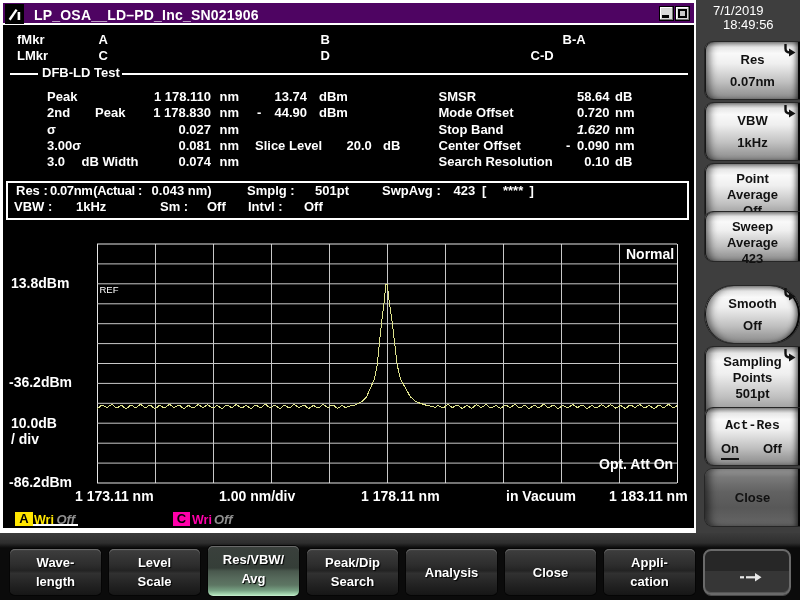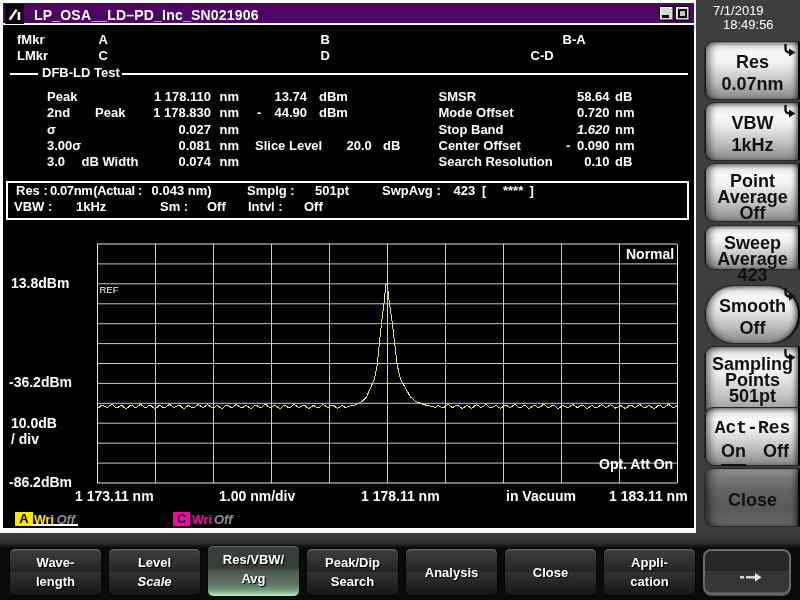--- a/index.html
+++ b/index.html
@@ -6,21 +6,21 @@
   font-family:"Liberation Sans", sans-serif; position:relative; }
 .ab { position:absolute; }
 .t { position:absolute; color:#fff; font-weight:bold; font-size:13px; line-height:14px; white-space:nowrap; }
 .g { position:absolute; color:#fff; font-weight:bold; font-size:14px; line-height:15px; white-space:nowrap; }
 .r { text-align:right; }
 #panel { left:696px; top:0; width:104px; height:546px; background:#3e3e3e; }
 .sbtn { position:absolute; left:705px; width:95px; height:57px;
   border-radius:8px 0 0 8px;
   background:linear-gradient(180deg,#9a9a9a 0%,#e6e6e6 9%,#f9f9f9 20%,#efefef 38%,#d6d6d6 55%,#c0c0c0 70%,#a2a2a2 86%,#8c8c8c 100%);
   box-shadow: inset 9px 0 9px -5px rgba(0,0,0,0.6), inset 1px 0 0 #2c2c2c, inset -6px 0 6px -3px rgba(0,0,0,0.8), inset -2px 0 0 #0f0f0f, 0 0 0 1px #262626;
-  color:#111; font-weight:bold; font-size:18px; text-align:center; }
+  color:#111; font-weight:bold; font-size:13px; text-align:center; }
 .sbtn .l { position:absolute; left:0; right:0; }
 #bbar { left:0; top:533px; width:800px; height:67px;
   background:linear-gradient(180deg,#3c3c3c 0,#2e2e2e 10px,#181818 13px,#0b0b0b 15px,#0b0b0b 100%); }
 .bbtn { position:absolute; top:549px; width:91px; height:46px; border-radius:5px;
   background:linear-gradient(180deg,#505050 0,#3c3c3c 2px,#2d2d2d 35%,#232323 47%,#313131 53%,#272727 70%,#161616 100%);
   box-shadow:inset 0 1px 0 #6a6a6a, 0 0 0 1px #050505;
   color:#fff; font-weight:bold; font-size:13px; text-align:center;
   text-shadow:1px 1px 1px #000; }
 .bbtn .l { position:absolute; left:0; right:0; }
 #win { left:0; top:0; width:696px; height:533px; background:#000;
@@ -51,21 +51,21 @@
     <svg width="13" height="13" style="position:absolute; right:4px; top:2px;">
 <path d="M2.5 0 L2.5 4.5 Q2.5 8.5 6.5 8.5 L7 8.5" stroke="#111" stroke-width="2.4" fill="none"></path>
 <polygon points="6,4.5 6,12.5 12.5,8.5" fill="#111"></polygon>
 </svg>
   </div>
 <div class="sbtn" style="top:164px; height:57px;">
     <div class="l" style="top:7px;">Point</div>
     <div class="l" style="top:23px;">Average</div>
     <div class="l" style="top:39px;">Off</div>
   </div>
-<div class="sbtn" style="top:226px; height:43px;">
+<div class="sbtn" style="top:212px; height:49px;">
     <div class="l" style="top:7px;">Sweep</div>
     <div class="l" style="top:23px;">Average</div>
     <div class="l" style="top:39px;">423</div>
   </div>
 <div class="sbtn" style="top:286px; height:57px;border-radius:28px;">
     <div class="l" style="top:10px;">Smooth</div>
     <div class="l" style="top:32px;">Off</div>
     <svg width="13" height="13" style="position:absolute; right:4px; top:2px;">
 <path d="M2.5 0 L2.5 4.5 Q2.5 8.5 6.5 8.5 L7 8.5" stroke="#111" stroke-width="2.4" fill="none"></path>
 <polygon points="6,4.5 6,12.5 12.5,8.5" fill="#111"></polygon>
@@ -91,21 +91,21 @@
 <div class="l" style="top:21px;">Close</div>
   </div>
 
 <div id="bbar" class="ab"></div>
 <div class="bbtn" style="left:10px; ">
     <div class="l" style="top:6px;">Wave-</div>
     <div class="l" style="top:25px;">length</div>
   </div>
 <div class="bbtn" style="left:109px; ">
     <div class="l" style="top:6px;">Level</div>
-    <div class="l" style="top:25px;font-style:italic;">Scale</div>
+    <div class="l" style="top:25px;">Scale</div>
   </div>
 <div class="bbtn" style="left:208px; background:linear-gradient(180deg,#3a403c 0,#353e38 44%,#49584d 50%,#56695b 64%,#5d7663 78%,#77a183 89%,#aadcb4 97%,#cdeed3 100%);box-shadow:0 3px 7px -2px rgba(140,220,160,0.55), inset 0 1px 0 #5a5a5a, 0 0 0 1px #050505;box-shadow:inset 0 1px 0 #6a6a6a, 0 0 0 1px #050505; top:546px; height:50px;">
     <div class="l" style="top:6px;">Res/VBW/</div>
     <div class="l" style="top:25px;">Avg</div>
   </div>
 <div class="bbtn" style="left:307px; ">
     <div class="l" style="top:6px;">Peak/Dip</div>
     <div class="l" style="top:25px;">Search</div>
   </div>
 <div class="bbtn" style="left:406px; ">

